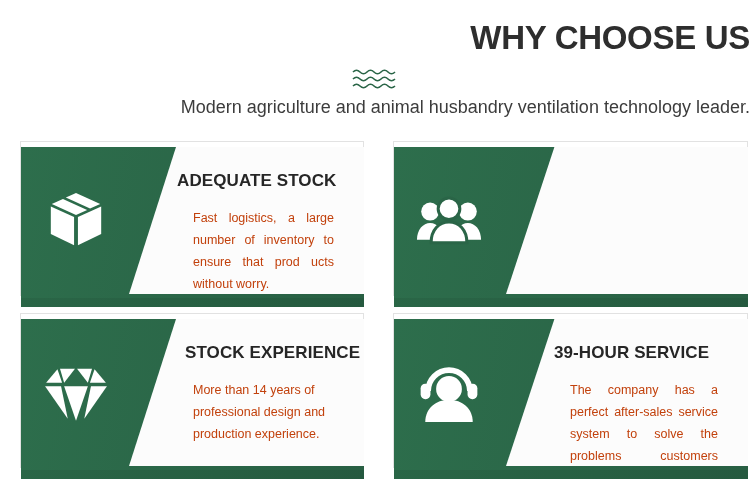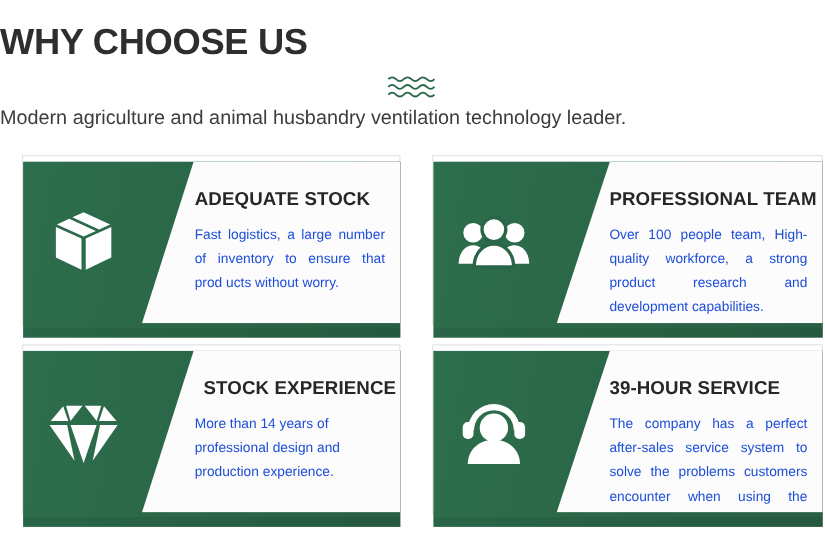--- a/index.html
+++ b/index.html
@@ -11,21 +11,21 @@
     height: 504px;
     background: #ffffff;
     font-family: "Liberation Sans", sans-serif;
     overflow: hidden;
     position: relative;
   }
 
   
   .header {
     width: 100%;
-    text-align: left;
+    text-align: right;
     padding-top: 18px;
     box-sizing: border-box;
   }
   .page-title {
     font-size: 33px;
     font-weight: bold;
     color: #2e2e2e;
     letter-spacing: -0.3px;
     margin: 0;
     line-height: 40px;
@@ -110,23 +110,23 @@
     font-weight: bold;
     color: #262626;
     letter-spacing: 0.1px;
     margin: 0 0 11px 0;
     line-height: 20px;
     white-space: nowrap;
   }
   .card-title.indented { padding-left: 8px; }
   .card-text {
     font-size: 12.5px;
-    color: #1d4ed8;
+    color: #c2410c;
     line-height: 22px;
-    margin: 0;
+    margin: 16px;
     text-align: justify;
   }
   .card-text.no-justify { text-align: left; }
 
   
   .card-icon {
     position: absolute;
     left: 22px;
     top: 48px;
     width: 66px;
@@ -173,22 +173,20 @@
             <polygon points="34,27.8 58,17 58,45.5 34,57"></polygon>
           </g>
         </svg>
       </div>
     </div>
 
     <div class="card col-right">
       <div class="card-green"></div>
       <div class="card-panel">
         <div class="panel-body">
-          <div class="card-title">PROFESSIONAL TEAM</div>
-          <p class="card-text">Over 100 people team, High-quality workforce, a strong product research and development capabilities.</p>
         </div>
       </div>
       <div class="card-icon">
         <svg viewBox="0 0 70 60">
           <g fill="#ffffff">
 
             <circle cx="15" cy="20" r="9.5"></circle>
             <path d="M1 50 c0 -11 6.5 -18 14 -18 c7.5 0 14 7 14 18 z"></path>
 
             <circle cx="55" cy="20" r="9.5"></circle>

